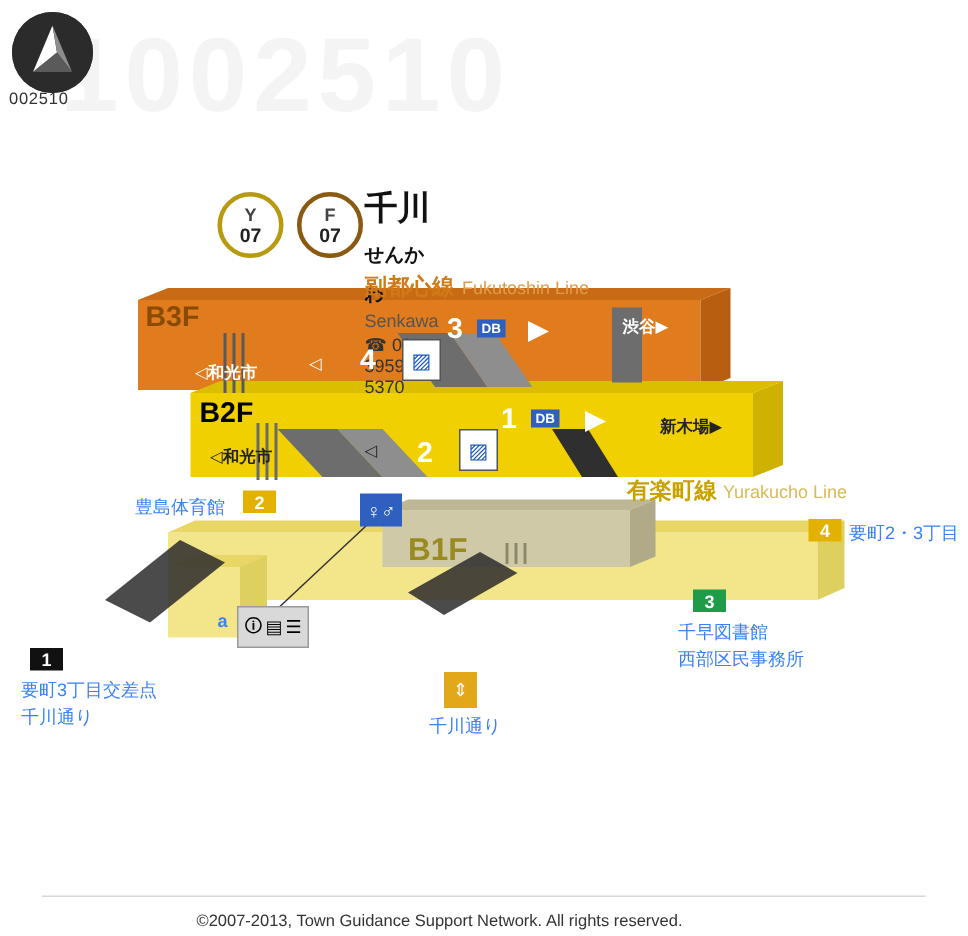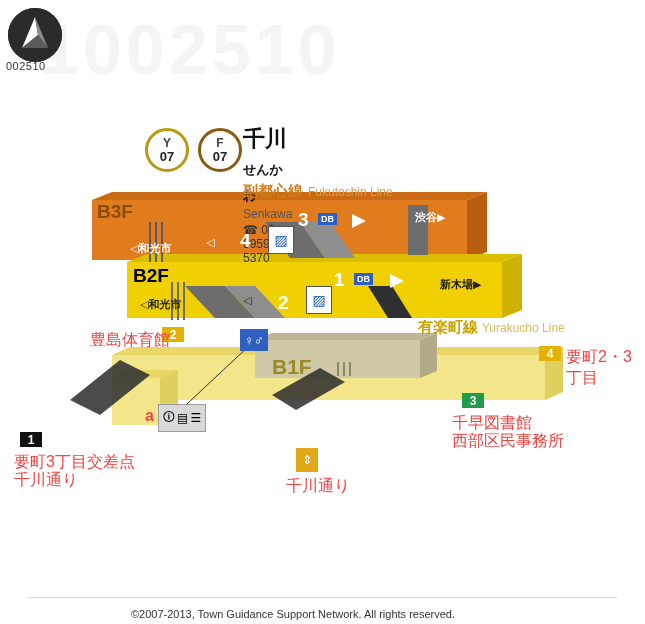--- a/index.html
+++ b/index.html
@@ -67,21 +67,21 @@
   #fl-b1f{left:272px;top:355px;font-size:21px;color:#9a8a22;}
 
   .exit-sq{
     position:absolute;color:#ffffff;font-weight:bold;font-size:12px;
     display:flex;align-items:center;justify-content:center;
   }
   .exit-black{background:#111;width:22px;height:15px;}
   .exit-yellow{background:#e3b200;width:22px;height:15px;}
   .exit-grn{background:#1f9c4a;width:22px;height:15px;}
 
-  .small-txt{position:absolute;font-size:16px;color:#ef4444;}
+  .small-txt{position:absolute;font-size:12px;color:#3b82f6;}
   .dir-txt{position:absolute;font-size:11px;color:#333;font-weight:bold;}
 
   .plat-num{
     position:absolute;font-size:19px;font-weight:bold;color:#ffffff;
   }
 
   .icon-box{
     position:absolute;background:#d9d9d9;border:1px solid #9a9a9a;
     display:flex;align-items:center;justify-content:center;gap:2px;
   }

